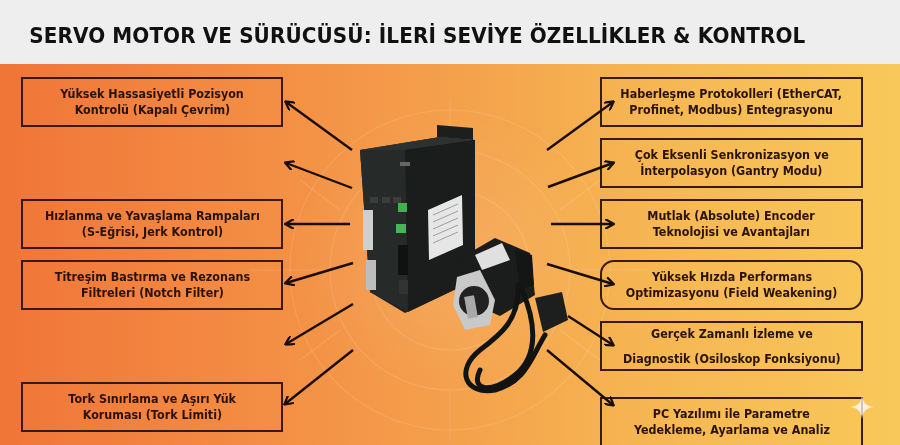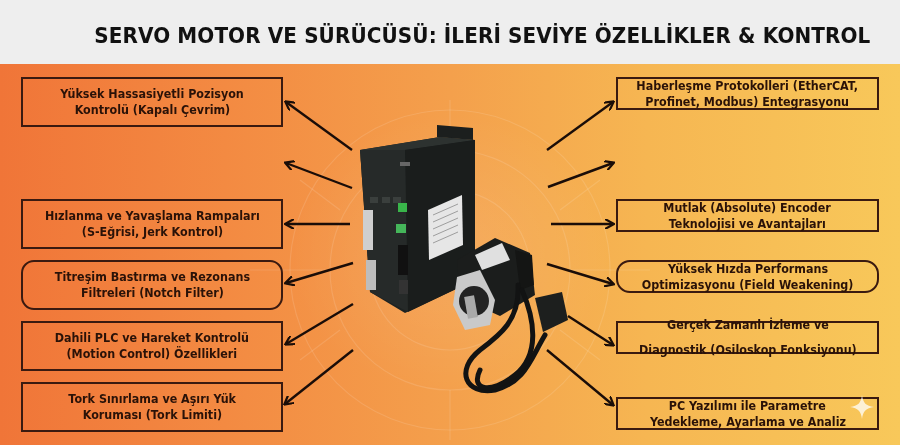--- a/index.html
+++ b/index.html
@@ -1,21 +1,21 @@
 <!DOCTYPE html>
 <html><head>
 <meta charset="utf-8">
 <style>
   html, body { margin: 0; padding: 0; }
   body { width: 900px; height: 445px; overflow: hidden; font-family: "Liberation Sans", "DejaVu Sans", sans-serif; }
   .canvas { position: relative; width: 900px; height: 445px; overflow: hidden; }
   .header {
     position: absolute; left: 0; top: 0; width: 900px; height: 64px;
     background: #eeeeee;
-    display: flex; align-items: center; justify-content: flex-end;
+    display: flex; align-items: center; justify-content: flex-start;
   }
   .title {
     font-family: "DejaVu Sans", "Liberation Sans", sans-serif;
     font-weight: bold; font-size: 21.5px; letter-spacing: 0.1px;
     color: #111111; margin-top: 6px; white-space: nowrap;
     transform: scaleX(0.93);
   }
   .main {
     position: absolute; left: 0; top: 64px; width: 900px; height: 381px;
     background: linear-gradient(90deg, #f07538 0%, #f38a42 25%, #f4a04c 50%, #f6b652 72%, #f8c85a 100%);
@@ -31,21 +31,21 @@
     border: 2px solid #3a1a10;
     display: flex; flex-direction: column; align-items: center; justify-content: center;
     text-align: right;
     color: #2a1208;
     font-family: "DejaVu Sans", "Liberation Sans", sans-serif;
     font-weight: bold;
     font-size: 12.4px; line-height: 16px;
   }
   .box span { display: block; white-space: nowrap; transform: scaleX(0.9); }
   .box.left { left: 21px; width: 262px; height: 50px; }
-  .box.right { left: 616px; width: 263px; height: 33px; }
+  .box.right { left: 600px; width: 263px; height: 50px; }
   .arrows { position: absolute; left: 0; top: 0; width: 900px; height: 445px; pointer-events: none; }
   .product { position: absolute; left: 330px; top: 120px; width: 240px; height: 300px; }
   .sparkle { position: absolute; left: 850px; top: 395px; width: 24px; height: 24px; }
 </style>
 </head>
 <body>
 
 <div class="canvas">
 
   <div class="header">
@@ -65,36 +65,36 @@
   </svg>
 
   <div class="box left" style="top:77px;">
     <span>Yüksek Hassasiyetli Pozisyon</span>
     <span>Kontrolü (Kapalı Çevrim)</span>
   </div>
   <div class="box left" style="top:199px;">
     <span>Hızlanma ve Yavaşlama Rampaları</span>
     <span>(S-Eğrisi, Jerk Kontrol)</span>
   </div>
-  <div class="box left" style="top:260px;border-radius:13px;">
+  <div class="box left" style="top:260px;">
     <span>Titreşim Bastırma ve Rezonans</span>
     <span>Filtreleri (Notch Filter)</span>
-  </div>
-  <div class="box left" style="top:321px;">
-    <span>Dahili PLC ve Hareket Kontrolü</span>
-    <span>(Motion Control) Özellikleri</span>
   </div>
   <div class="box left" style="top:382px;">
     <span>Tork Sınırlama ve Aşırı Yük</span>
     <span>Koruması (Tork Limiti)</span>
   </div>
 
   <div class="box right" style="top:77px;">
     <span>Haberleşme Protokolleri (EtherCAT,</span>
     <span>Profinet, Modbus) Entegrasyonu</span>
+  </div>
+  <div class="box right" style="top:138px;">
+    <span>Çok Eksenli Senkronizasyon ve</span>
+    <span>İnterpolasyon (Gantry Modu)</span>
   </div>
   <div class="box right" style="top:199px;">
     <span>Mutlak (Absolute) Encoder</span>
     <span>Teknolojisi ve Avantajları</span>
   </div>
   <div class="box right" style="top:260px;border-radius:14px;">
     <span>Yüksek Hızda Performans</span>
     <span>Optimizasyonu (Field Weakening)</span>
   </div>
   <div class="box right" style="top:321px;gap:9px;">

